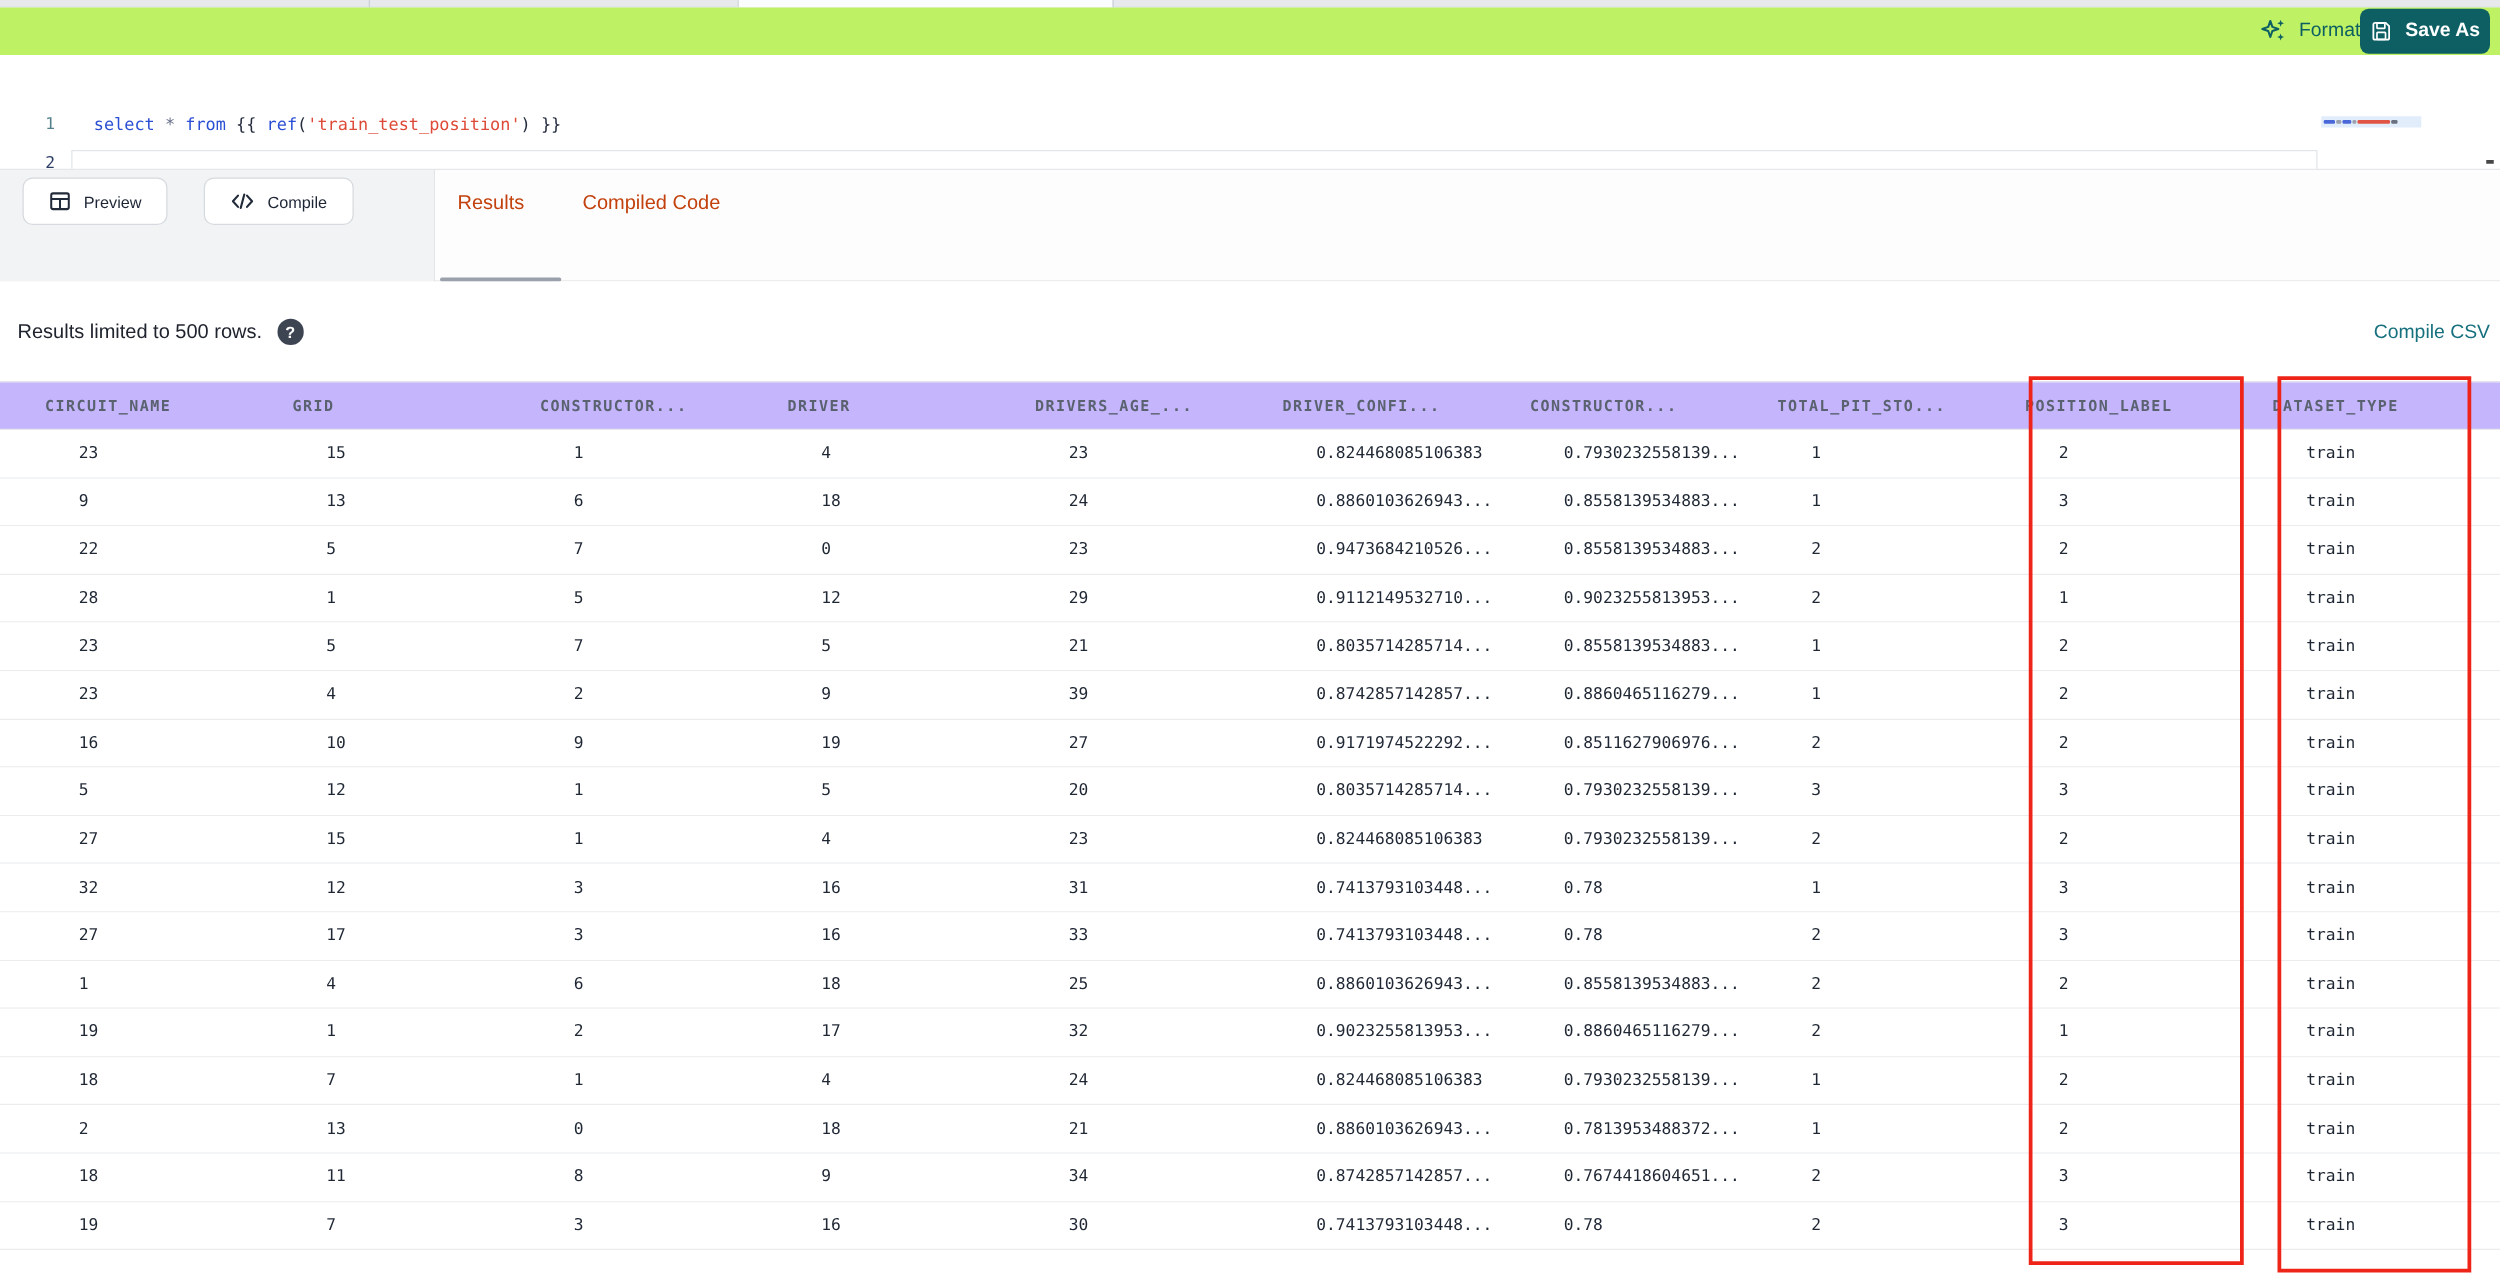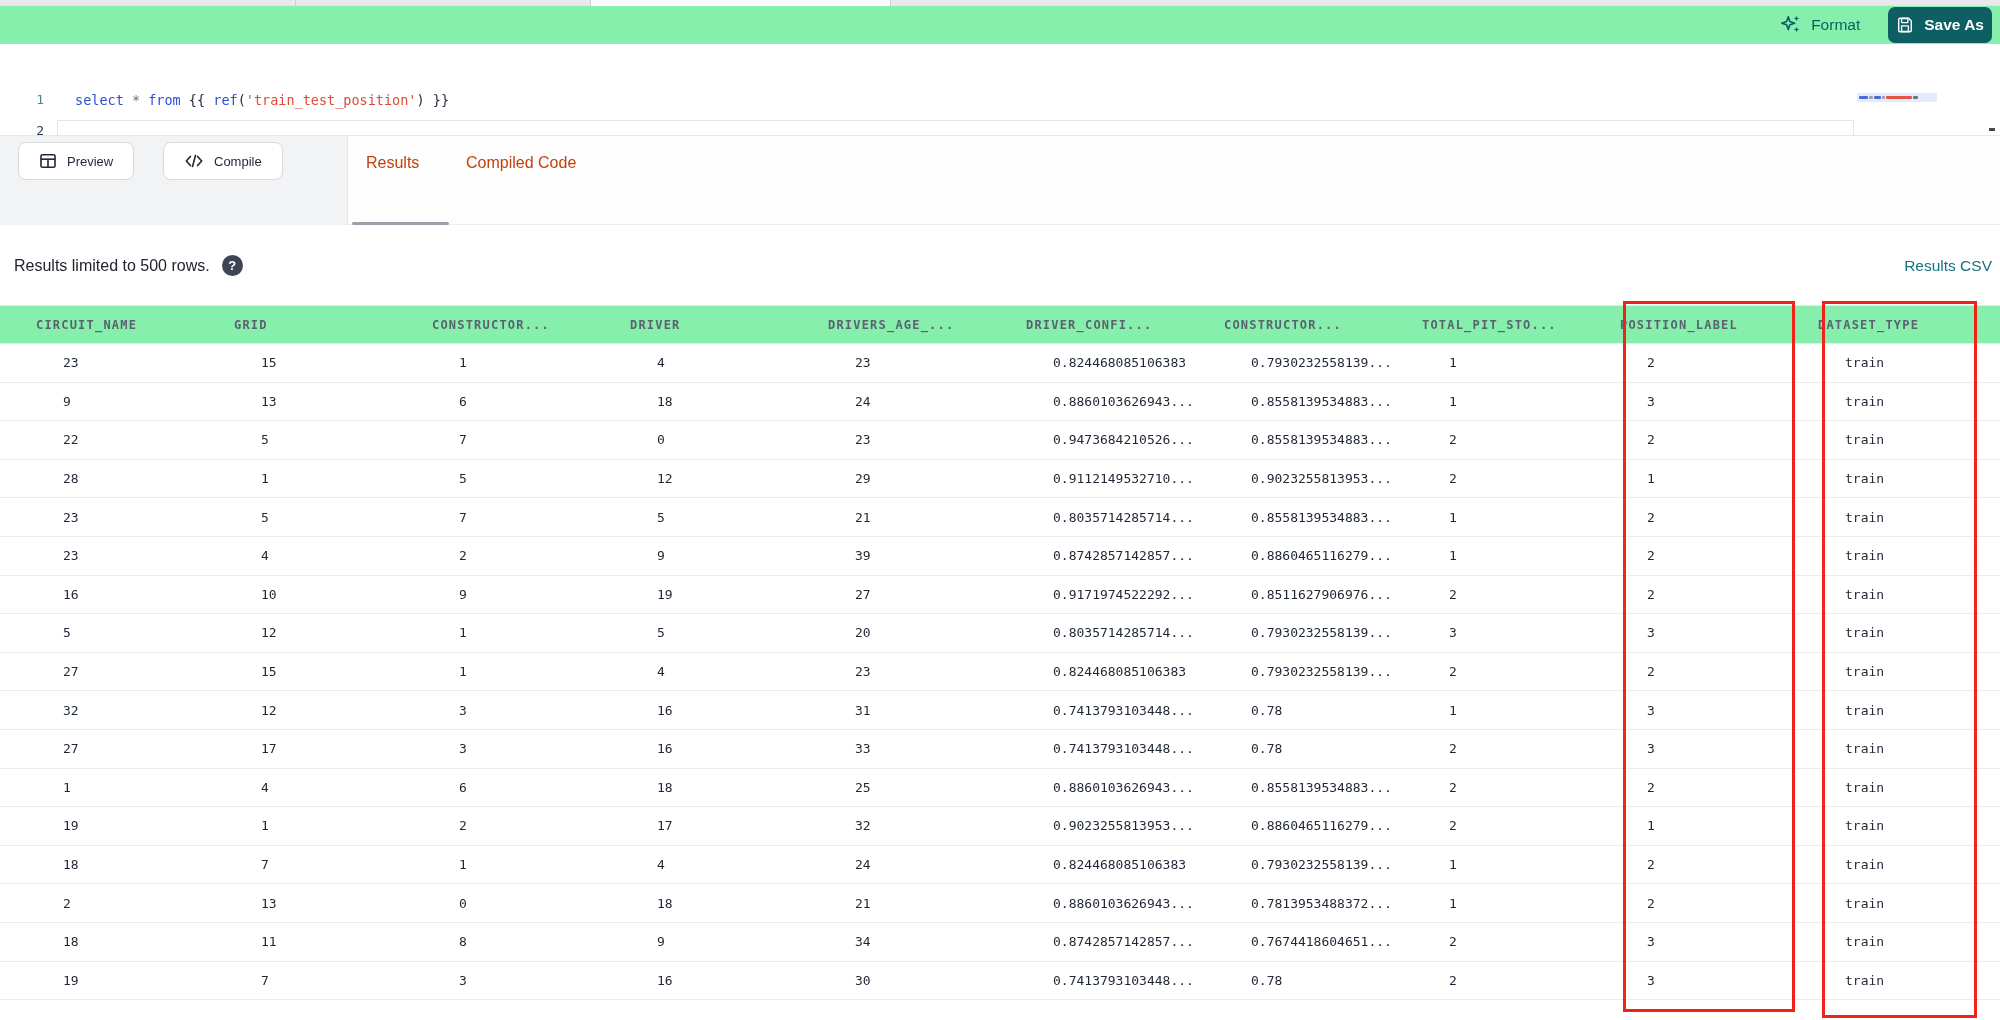--- a/index.html
+++ b/index.html
@@ -10,21 +10,21 @@
   }
 
   
   .tabstrip { position:absolute; left:0; top:0; width:2000px; height:6px;
     background:#e7e9ec; border-bottom:1px solid #dfe2e6; }
   .ts-active { position:absolute; left:590px; top:0; width:300px; height:6px; background:#fbfcfd; }
   .ts-div { position:absolute; top:0; width:1px; height:6px; background:#ccd1d7; }
 
   
   .toolbar { position:absolute; left:0; top:6px; width:2000px; height:38px;
-    background:#86efac; display:flex; align-items:center; justify-content:flex-end; gap:28px; padding-right:8px; }
+    background:#bef264; display:flex; align-items:center; justify-content:flex-end; padding-right:8px; }
   .format-btn { display:flex; align-items:center; gap:9px; background:none; border:none; cursor:pointer;
     color:var(--teal,#0d5f63); font-family:"Liberation Sans",sans-serif; font-size:15.5px; font-weight:500; }
   .saveas-btn { display:flex; align-items:center; gap:10px; height:36px; padding:0 8px;
     background:var(--teal,#0d5f63); border:none; border-radius:7px; cursor:pointer;
     color:#ffffff; font-family:"Liberation Sans",sans-serif; font-size:15.5px; font-weight:600; }
 
   
   .editor { position:absolute; left:0; top:44px; width:2000px; height:91px; background:#ffffff; }
   .ln { position:absolute; left:0; width:44px; text-align:right;
     font-family:"DejaVu Sans Mono", monospace; font-size:13px; line-height:22px; }
@@ -63,21 +63,21 @@
   .results-bar { position:absolute; left:0; top:226px; width:2000px; height:79px; background:#fff;
     display:flex; align-items:center; padding:0 8px 0 14px; gap:12px; }
   .limit-text { font-size:16px; color:#20242e; }
   .help { width:21px; height:21px; border-radius:50%; background:#3d4553; color:#fff;
     font-size:13px; font-weight:700; display:flex; align-items:center; justify-content:center; cursor:pointer; }
   .download { margin-left:auto; font-size:15.5px; color:var(--link,#16707e); cursor:pointer; text-decoration:none; }
 
   
   .rtable { position:absolute; left:0; top:305px; width:2000px; }
   .grid-row { display:grid; grid-template-columns:repeat(9,198px) 1fr; padding-left:63px; align-items:center; }
-  .thead { height:39px; background:#86efac; border-top:1px solid #e9e9eb; border-bottom:1px solid #e6e8eb;padding-left:36px; }
+  .thead { height:39px; background:#c4b5fd; border-top:1px solid #e9e9eb; border-bottom:1px solid #e6e8eb;padding-left:36px; }
   .th { font-family:"DejaVu Sans Mono", monospace; font-size:12px; font-weight:700;
     letter-spacing:1.2px; color:#5a6270; }
   .trow { height:38.6px; border-bottom:1px solid #eaecee; background:#fff; }
   .td { font-family:"DejaVu Sans Mono", monospace; font-size:13px; color:#1f2734; }
 
   
   .hl-box { position:absolute; border:3px solid var(--red,#ee2419); pointer-events:none; }
   .hl-pos { left:1623px; top:301px; width:172px; height:711px; }
   .hl-ds  { left:1822px; top:301px; width:155px; height:717px; }
 
@@ -156,21 +156,21 @@
     </div>
     <div class="tab tab-compiled">
       <span>Compiled Code</span>
     </div>
     <div class="tab-underline"></div>
   </div>
 
   <div class="results-bar">
     <span class="limit-text">Results limited to 500 rows.</span>
     <span class="help">?</span>
-    <a class="download">Results CSV</a>
+    <a class="download">Compile CSV</a>
   </div>
 
   <div class="rtable">
     <div class="thead grid-row" id="thead">
         <div class="th">CIRCUIT_NAME</div>
         <div class="th">GRID</div>
         <div class="th">CONSTRUCTOR...</div>
         <div class="th">DRIVER</div>
         <div class="th">DRIVERS_AGE_...</div>
         <div class="th">DRIVER_CONFI...</div>

